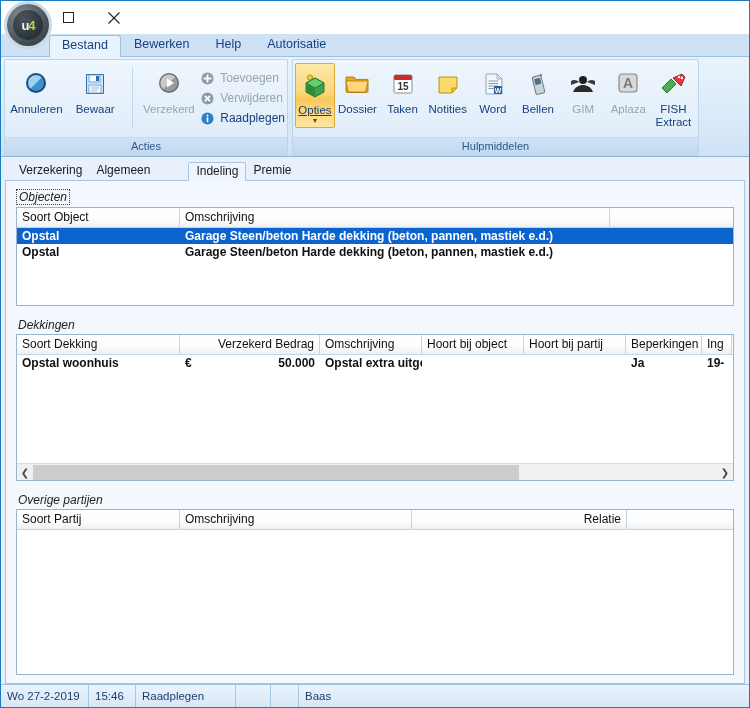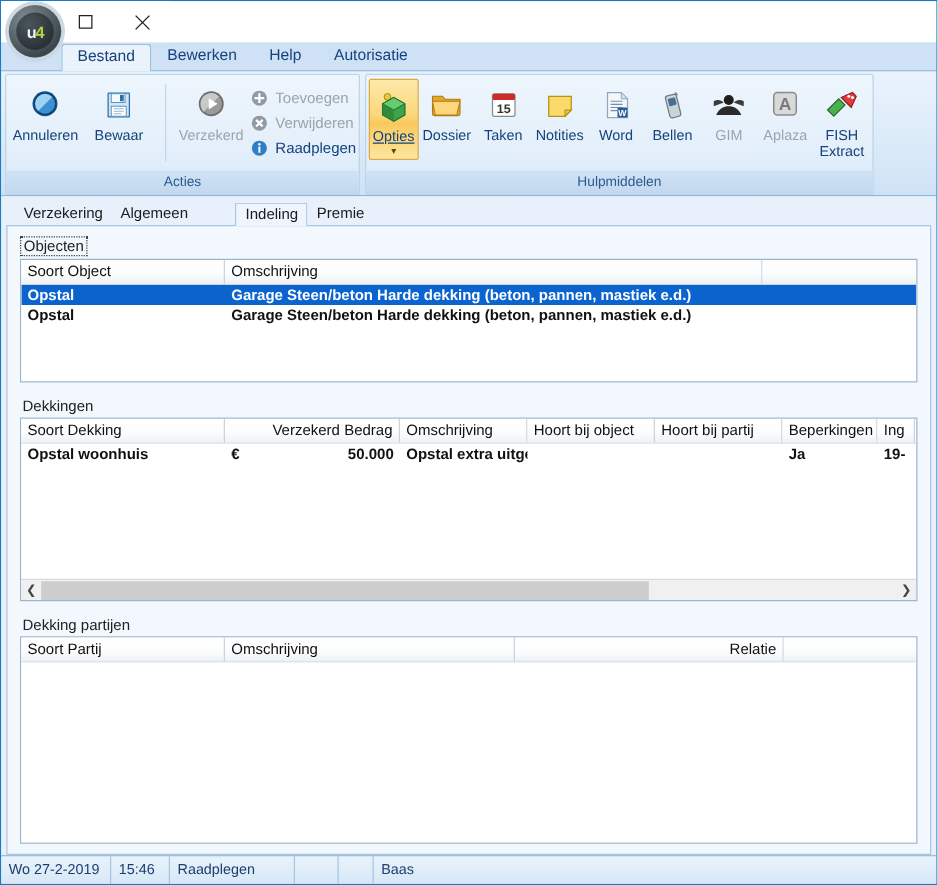--- a/index.html
+++ b/index.html
@@ -202,20 +202,21 @@
     display: flex;
     flex-direction: column;
   }
 
   .sect { display: flex; flex-direction: column; }
   .sect-label {
     font-size: 12px; color: #222;
     padding: 0 2px 2px 2px;
     align-self: flex-start;
     line-height: 14px;
+    font-style: italic;
   }
   .sect-label.focus {
     border: 1px dotted #444;
     padding: 0 2px;
     margin-bottom: 2px;
   }
 
   
   .grid {
     border: 1px solid #9ab4cc;
@@ -598,21 +599,21 @@
             <div class="sb-arrow">❮</div>
             <div class="sb-track">
               <div class="sb-thumb"></div>
             </div>
             <div class="sb-arrow">❯</div>
           </div>
         </div>
       </div>
 
       <div class="sect" style="flex:1; min-height:0;">
-        <span class="sect-label">Dekking partijen</span>
+        <span class="sect-label">Overige partijen</span>
         <div class="grid" style="flex:1; min-height:0;">
           <div class="grid-head">
             <div class="gh" style="width:163px;">Soort Partij</div>
             <div class="gh" style="width:232px;">Omschrijving</div>
             <div class="gh r" style="width:215px;">Relatie</div>
             <div class="gh filler"></div>
           </div>
           <div class="grid-body"></div>
         </div>
       </div>

